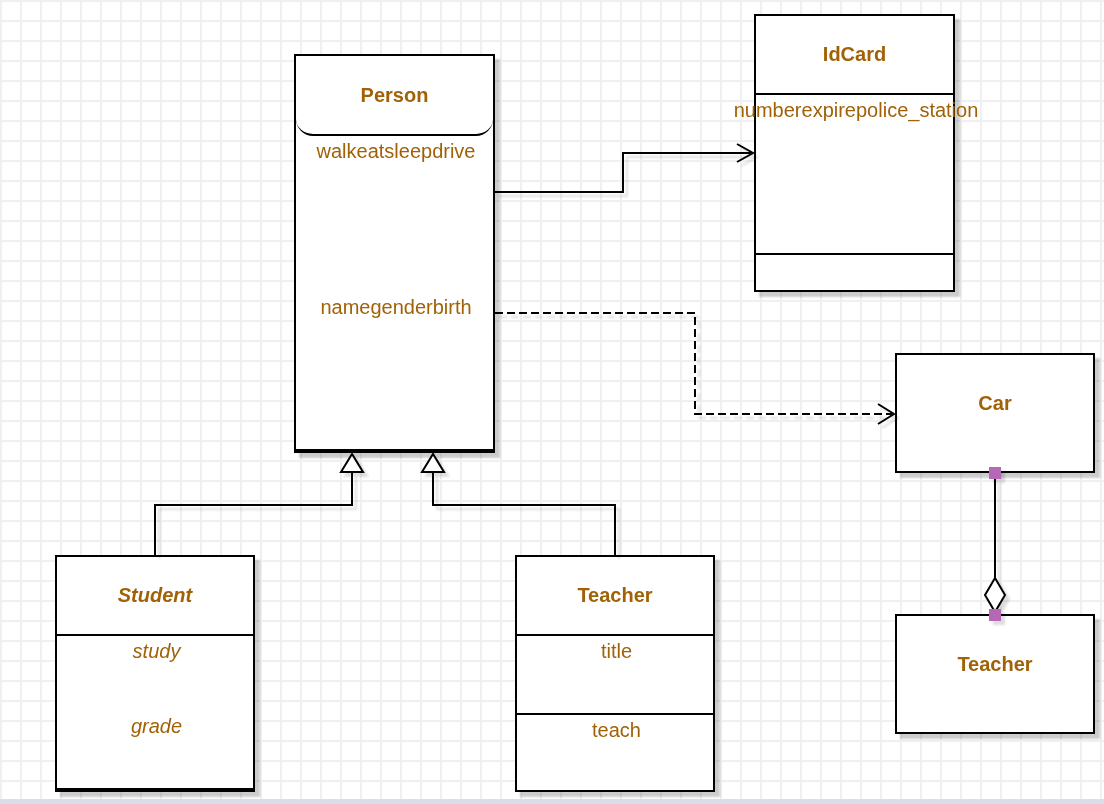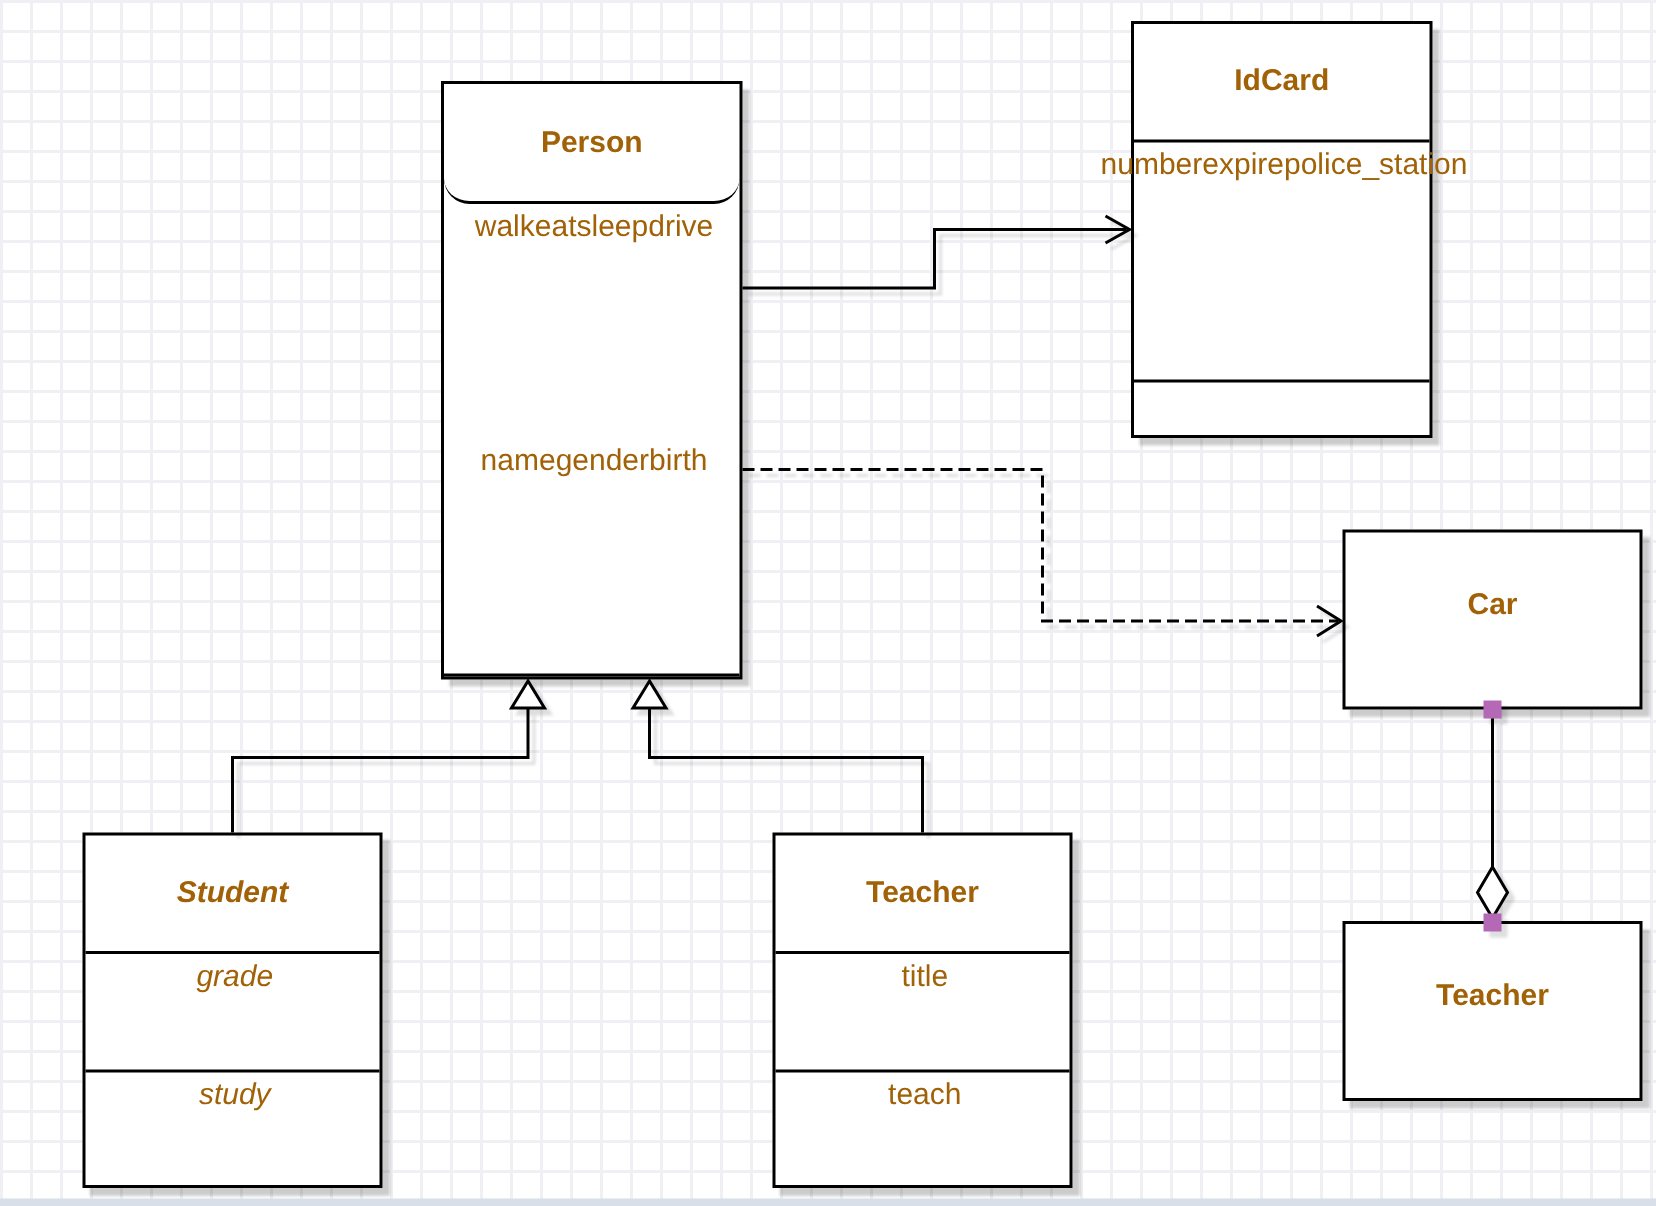--- a/index.html
+++ b/index.html
@@ -120,25 +120,25 @@
   <div class="uml-class c-car">
     <div class="uml-title">Car</div>
   </div>
 
   <div class="uml-class c-engine">
     <div class="uml-title">Teacher</div>
   </div>
 
   <div class="uml-class c-student">
     <div class="uml-title with-divider">Student</div>
+    <div class="uml-section sec-methods">
+      <div>study</div>
+    </div>
     <div class="uml-section sec-attrs with-divider">
       <div>grade</div>
-    </div>
-    <div class="uml-section sec-methods">
-      <div>study</div>
     </div>
   </div>
 
   <div class="uml-class c-teacher">
     <div class="uml-title with-divider">Teacher</div>
     <div class="uml-section sec-attrs with-divider">
       <div>title</div>
     </div>
     <div class="uml-section sec-methods">
       <div>teach</div>

